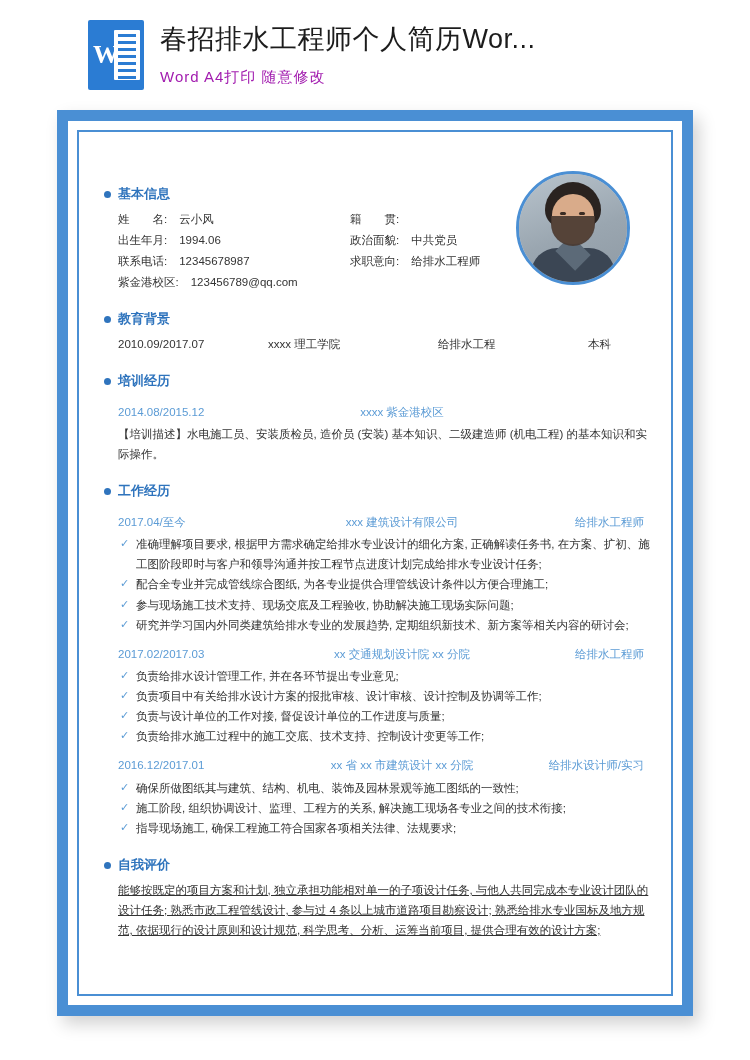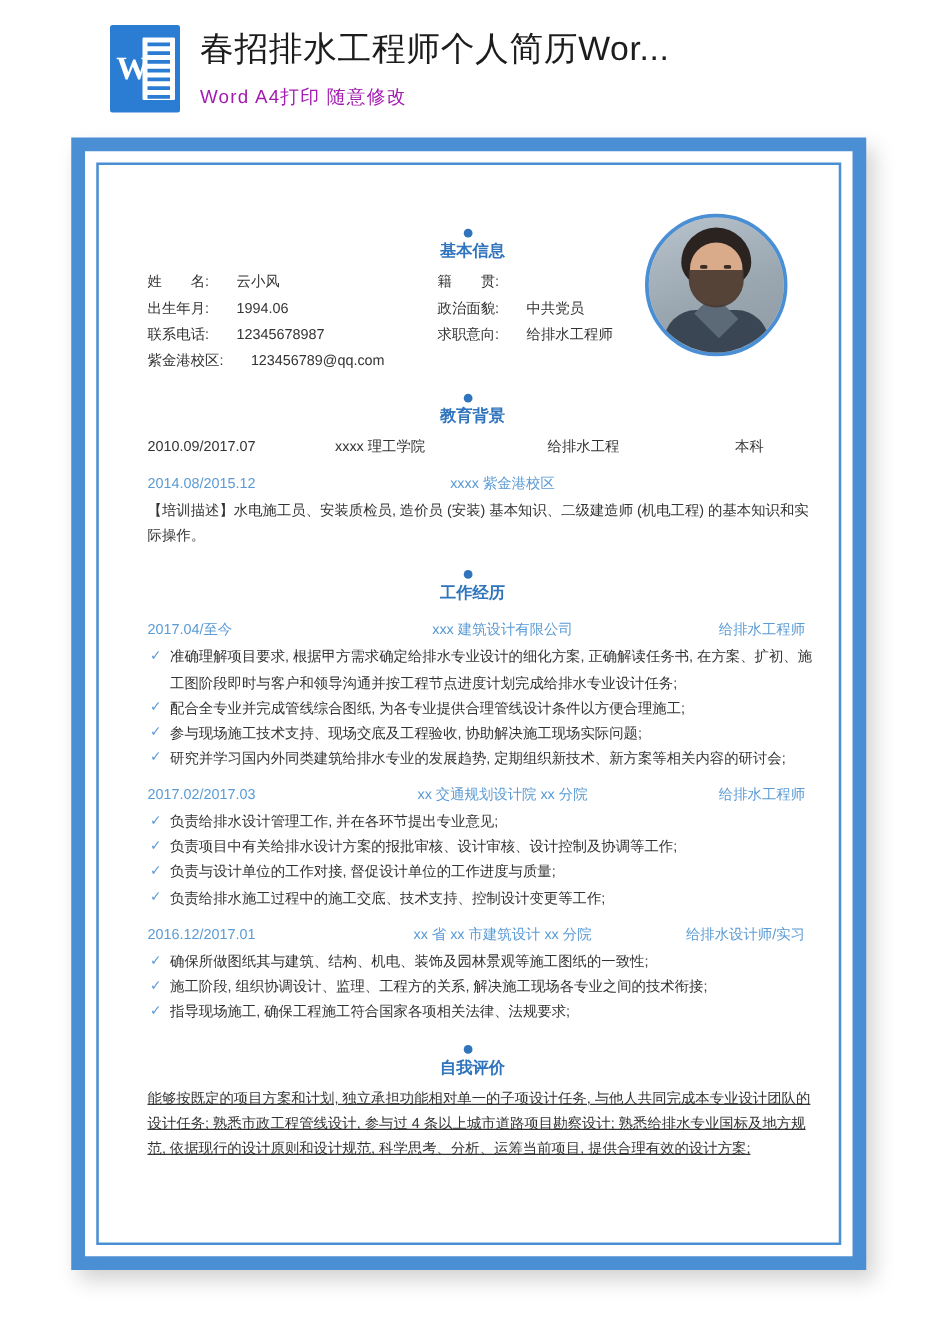--- a/index.html
+++ b/index.html
@@ -122,21 +122,20 @@
 
   
   .sec-head {
     display: flex;
     align-items: center;
     color: #2f74bd;
     font-size: 13px;
     font-weight: 700;
     margin-top: 16px;
     margin-bottom: 3px;
-    flex-direction: column;
   }
   .sec-head .dot {
     width: 7px;
     height: 7px;
     border-radius: 50%;
     background: #2f74bd;
     margin-right: 7px;
     flex: 0 0 auto;
   }
   .sec-body {
@@ -149,21 +148,21 @@
     margin-bottom: 1px;
   }
   .basic-col-a { width: 232px; display: flex; text-align: center; }
   .basic-col-b { flex: 1; display: flex; }
   .lbl {
     color: #333;
     white-space: nowrap;
   }
   .val {
     color: #333;
-    margin-left: 22px;
+    margin-left: 12px;
     white-space: nowrap;
   }
   .photo {
     position: absolute;
     right: 22px;
     top: 4px;
     width: 108px;
     height: 108px;
     border-radius: 50%;
     border: 3px solid #4a8fd4;
@@ -358,20 +357,24 @@
       </div>
       <div class="sec-body">
         <div class="edu-row">
           <span class="edu-date">2010.09/2017.07</span>
           <span class="edu-school">xxxx 理工学院</span>
           <span class="edu-major">给排水工程</span>
           <span class="edu-degree">本科</span>
         </div>
       </div>
 
+      <div class="sec-head">
+        <span class="dot"></span>
+        <span>培训经历</span>
+      </div>
       <div class="sec-body">
         <div class="job-head">
           <span class="job-date">2014.08/2015.12</span>
           <span class="job-org">xxxx 紫金港校区</span>
           <span class="job-role"></span>
         </div>
         <div class="train-desc">
           <span class="tag">【培训描述】</span><span>水电施工员、安装质检员, 造价员 (安装) 基本知识、二级建造师 (机电工程) 的基本知识和实际操作。</span>
         </div>
       </div>

